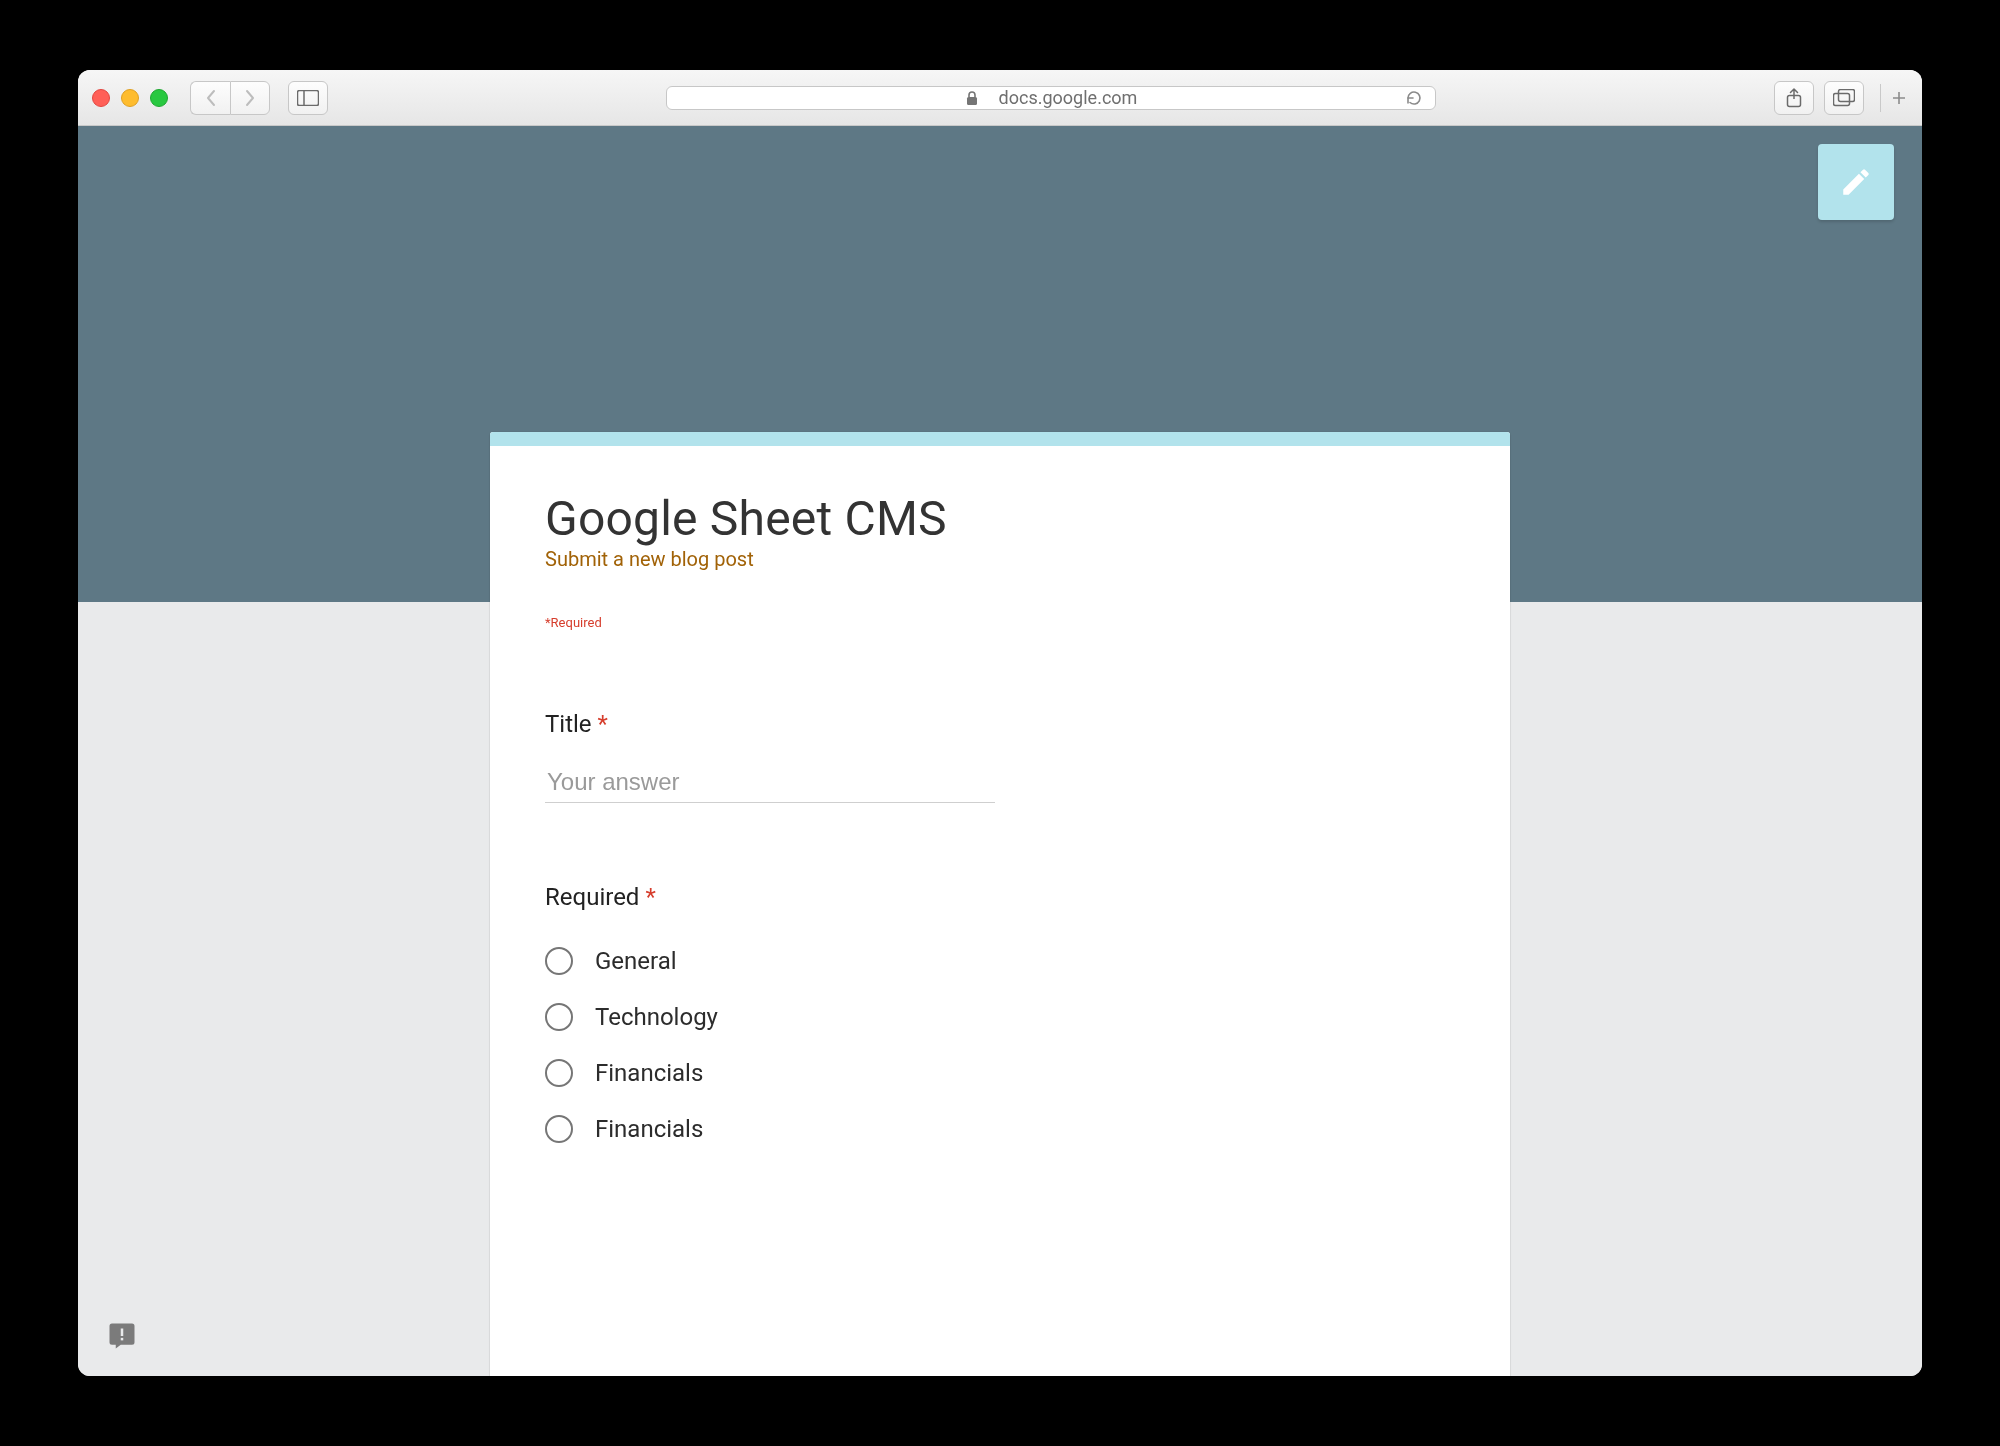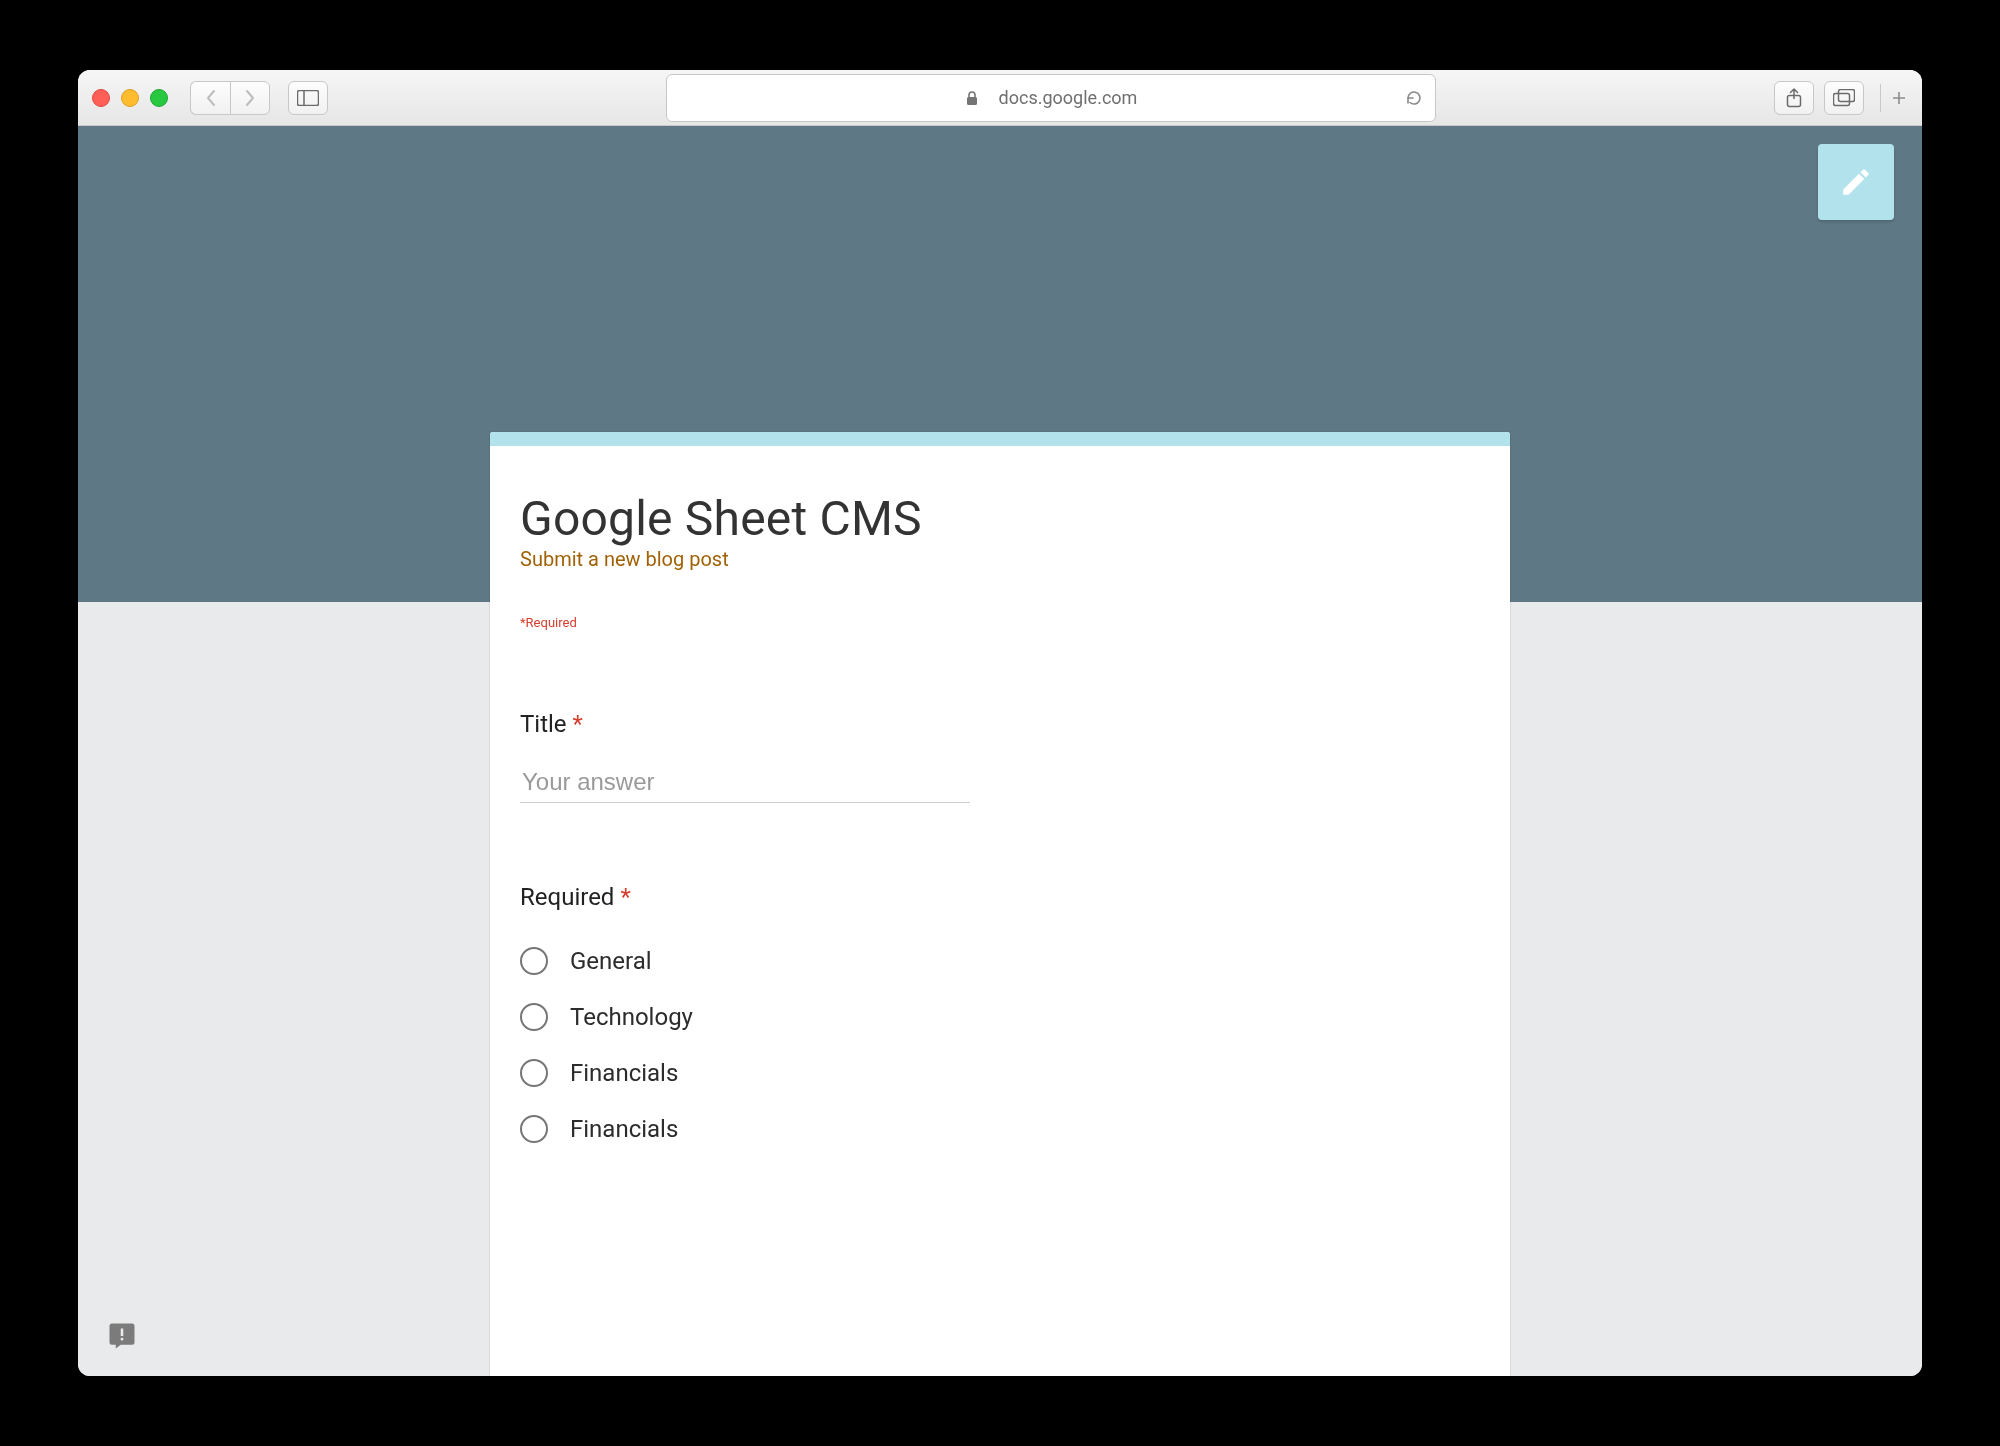--- a/index.html
+++ b/index.html
@@ -53,21 +53,21 @@
     color: #6b6b6b;
   }
   .chrome-btn.disabled { color: #bdbdbd; }
   .nav-group { display: flex; }
   .nav-group .chrome-btn:first-child { border-radius: 6px 0 0 6px; border-right: none; }
   .nav-group .chrome-btn:last-child  { border-radius: 0 6px 6px 0; }
 
   .addr {
     flex: 0 0 770px;
     margin: 0 auto;
-    height: 48px;
+    height: 24px;
     background: #fff;
     border: 1px solid #c7c7c7;
     border-radius: 6px;
     display: flex;
     align-items: center;
     justify-content: center;
     gap: 20px;
     color: #6f6f6f;
     font-size: 18px;
     position: relative;
@@ -110,21 +110,21 @@
     background: #fff;
     border-radius: 3px;
     box-shadow: 0 2px 2px rgba(0,0,0,0.12), 0 0 0 1px rgba(0,0,0,0.03);
     min-height: 1020px;
   }
   .form-card .top-accent {
     height: 14px;
     background: #b2e3ec;
     border-radius: 3px 3px 0 0;
   }
-  .form-inner { padding: 44px 48px 40px 30px; }
+  .form-inner { padding: 44px 48px 40px 55px; }
   .form-title { font-size: 48px; color: #333; font-weight: 400; letter-spacing: 0.2px; }
   .form-desc { font-size: 20px; color: #a16207; }
   .required-note { margin-top: 44px; font-size: 13px; color: #d63d2c; }
 
   .question { margin-top: 80px; }
   .q-label { font-size: 24px; color: #222; }
   .q-label .star { color: #d63d2c; margin-left: 6px; }
 
   .text-input {
     margin-top: 24px;

